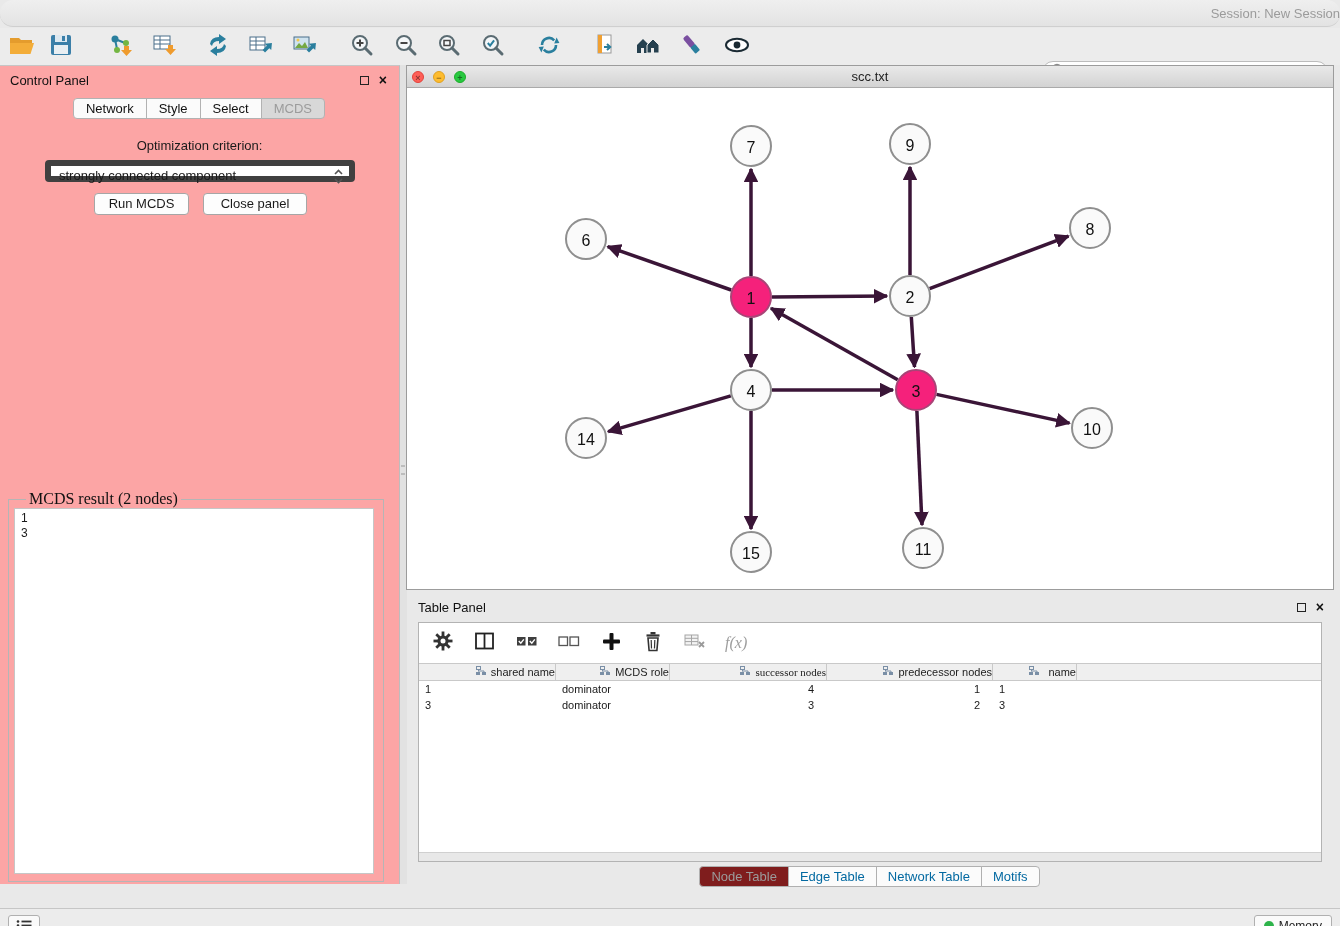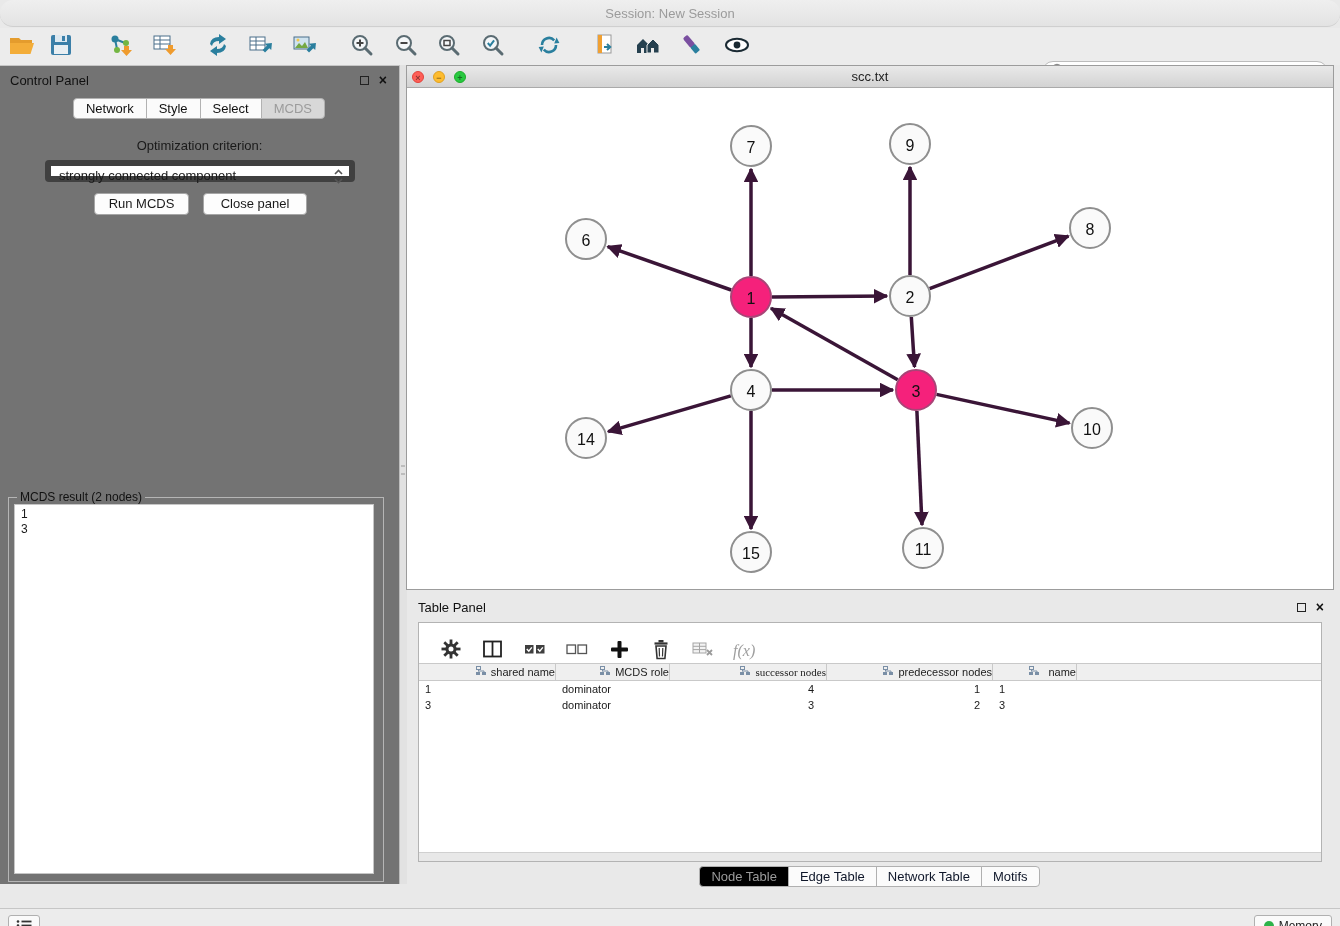--- a/index.html
+++ b/index.html
@@ -6,41 +6,41 @@
   html,body { margin:0; padding:0; }
   body {
     width:1340px; height:926px; position:relative; overflow:hidden;
     background:#e9e9e9; font-family:"Liberation Sans", sans-serif; color:#1a1a1a;
     -webkit-font-smoothing:antialiased;
   }
   
   .titlebar {
     position:absolute; top:0; left:0; right:0; height:27px;
     background:linear-gradient(#efefef,#e3e3e3); border-bottom:1px solid #cfcfcf;
-    text-align:center; line-height:27px; font-size:13px; color:#9b9b9b;border-radius:13px;
+    text-align:right; line-height:27px; font-size:13px; color:#9b9b9b;border-radius:13px;
   }
   
   .toolbar {
     position:absolute; top:28px; left:0; right:0; height:37px;
     display:flex; align-items:center; background:#ececec;
   }
   .tb-icon { width:30px; height:30px; display:flex; align-items:center; justify-content:center; flex:0 0 auto; }
   .searchbox {
     position:absolute; right:12px; top:33px; width:286px; height:22px;
     background:#fff; border:1px solid #bcbcbc; border-radius:12px;
     display:flex; align-items:center; padding-left:8px;
   }
   .searchbox input {
     border:none; outline:none; background:transparent; flex:1; font-size:12px;
     font-family:"Liberation Sans", sans-serif; height:18px;
   }
   
   .control-panel {
     position:absolute; left:0; top:65px; width:400px; height:819px;
-    background:#737373; border-top:1px solid #c6c6c6; border-right:1px solid #bdbdbd;
+    background:#fca5a5; border-top:1px solid #c6c6c6; border-right:1px solid #bdbdbd;
   }
   .cp-header { position:relative; height:30px; }
   .cp-title { position:absolute; left:10px; top:7px; font-size:13px; color:#111; }
   .panel-float { position:absolute; width:9px; height:9px; border:1.5px solid #222; top:10px; }
   .panel-close { position:absolute; top:6px; font-size:14px; font-weight:bold; color:#111; line-height:16px; }
   .cp-header .panel-float { right:30px; }
   .cp-header .panel-close { right:12px; }
   .cp-tabs { display:flex; justify-content:center; margin-top:2px; }
   .cp-tab {
     border:1px solid #b2b2b2; background:#fbfbfb; height:21px; line-height:20px;
@@ -59,21 +59,21 @@
   .cp-btn {
     position:absolute; top:127px; height:22px; background:#fdfdfd; border:1px solid #a6a6a6;
     border-radius:4px; font-size:13px; line-height:20px; text-align:center;
   }
   .btn-run { left:94px; width:95px; }
   .btn-close { left:203px; width:104px; }
   .mcds-fieldset {
     position:absolute; left:8px; top:424px; width:376px; height:392px;
     border:1px solid #b5b5b5; margin:0; padding:0;
   }
-  .mcds-fieldset legend { font-size:12px; margin-left:8px; padding:0 3px; color:#111; }
+  .mcds-fieldset legend { font-size:16px; margin-left:17px; padding:0 3px; color:#111;font-family:Liberation Serif, serif; }
   .result-box {
     position:absolute; left:5px; top:0px; right:9px; bottom:7px;
     background:#fff; border:1px solid #c6c6c6; font-size:12px; line-height:15px;
     padding:2px 6px; white-space:pre; overflow:hidden;
   }
   
   .splitter { position:absolute; left:400px; top:65px; width:7px; height:819px; background:#e2e2e2; }
   .splitter .grip { position:absolute; top:400px; left:1px; width:4px; height:10px;
     border-top:2px solid #bdbdbd; border-bottom:2px solid #bdbdbd; }
   
@@ -94,39 +94,39 @@
   .net-canvas svg text { font-family:"Liberation Sans", sans-serif; }
   
   .table-panel { position:absolute; left:406px; top:597px; width:928px; height:293px; }
   .tp-title { position:absolute; left:12px; top:3px; font-size:13px; color:#111; }
   .table-panel .panel-float { right:28px; top:6px; }
   .table-panel .panel-close { right:10px; top:2px; }
   .tp-box {
     position:absolute; left:12px; top:25px; width:904px; height:240px;
     background:#fff; border:1px solid #b3b3b3;
   }
-  .tp-toolbar { height:40px; display:flex; align-items:flex-end; padding-left:20px; gap:18px; }
+  .tp-toolbar { height:40px; display:flex; align-items:center; padding-left:12px; gap:18px; }
   .tp-tool { display:flex; align-items:center; justify-content:center; width:24px; height:24px; }
   .fx-label { font-size:16px; font-style:italic; font-family:"Liberation Serif", serif; color:#9e9e9e; }
   .th-row { display:flex; height:18px; border-top:1px solid #c9c9c9; border-bottom:1px solid #c9c9c9; background:#efefef; }
   .th-cell { height:100%; display:flex; align-items:center; justify-content:flex-end; gap:4px;
     font-size:11px; border-right:1px solid #c9c9c9; color:#222; }
   .th-cell.filler { border-right:none; background:#efefef; }
   .tr { display:flex; height:16px; }
   .td { font-size:11px; line-height:16px; padding:0 6px; overflow:hidden; white-space:nowrap; }
   .td.right { text-align:right; padding-right:13px; }
   .tp-scroll { position:absolute; left:0; right:0; bottom:0; height:9px; background:#e8e8e8; border-top:1px solid #d0d0d0; }
   .tp-tabs { position:absolute; left:0; width:100%; top:269px; display:flex; justify-content:center; }
   .tp-tab {
     border:1px solid #b0b0b0; background:#fbfbfb; height:21px; line-height:20px;
-    padding:0 11px; font-size:13px; margin-left:-1px; color:#0f172a;
+    padding:0 11px; font-size:13px; margin-left:-1px; color:#0369a1;
   }
   .tp-tab:first-child { border-radius:4px 0 0 4px; }
   .tp-tab:last-child { border-radius:0 4px 4px 0; }
-  .tp-tab.active { background:#000000; color:#9b9b9b; }
+  .tp-tab.active { background:#7f1d1d; color:#9b9b9b; }
   
   .statusbar {
     position:absolute; left:0; bottom:0; width:1340px; height:18px;
     background:#ececec; border-top:1px solid #c6c6c6;
   }
   .sb-left-btn {
     position:absolute; left:8px; top:6px; width:32px; height:22px;
     background:#fafafa; border:1px solid #b0b0b0; border-radius:3px;
     display:flex; align-items:center; justify-content:center;
   }

